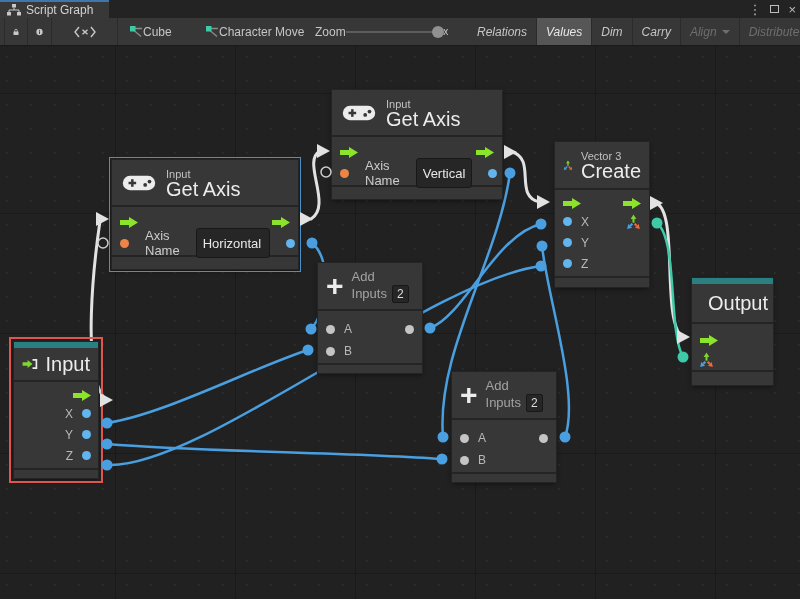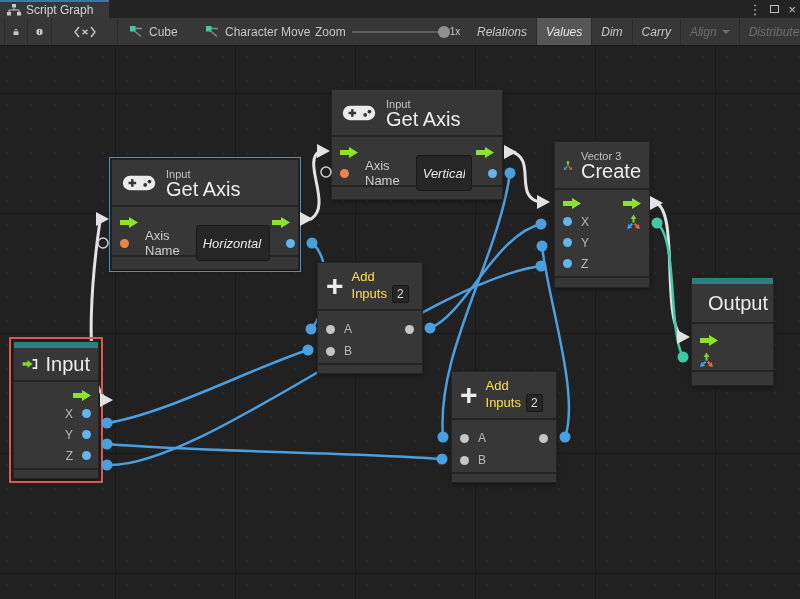--- a/index.html
+++ b/index.html
@@ -13,21 +13,21 @@
   .winctl{position:absolute;right:4px;top:0;height:18px;display:flex;align-items:center;gap:9px;color:#bdbdbd;}
   .winctl .glyph{font-size:13px;line-height:1;cursor:default;}
   .maxbox{width:9px;height:8px;border:1.5px solid #bdbdbd;display:inline-block;}
 
   
   .toolbar{position:relative;height:28px;background:#373737;border-bottom:1px solid #1a1a1a;overflow:hidden;
            color:#c6c6c6;font-size:12px;}
   .tbtn{position:absolute;top:0;height:27px;display:flex;align-items:center;justify-content:center;gap:5px;
         padding:0 8px;border-right:1px solid #2b2b2b;}
   .tbtn.first{border-left:1px solid #2b2b2b;}
-  .tgroup{position:absolute;top:0;height:27px;display:flex;align-items:center;gap:6px;}
+  .tgroup{position:absolute;top:0;height:27px;display:flex;align-items:center;gap:0;}
   .zoomtrack{width:92px;height:2px;background:#5d5d5d;position:relative;}
   .zoomhandle{position:absolute;right:-6px;top:-5px;width:12px;height:12px;border-radius:50%;background:#909090;}
   .rgroup{position:absolute;left:468px;top:0;height:27px;display:flex;align-items:stretch;}
   .rbtn{display:flex;align-items:center;padding:0 9px;border-right:1px solid #2b2b2b;white-space:nowrap;font-style:italic;}
   .rbtn.active{background:#565656;color:#e6e6e6;}
   .rbtn.disabled{color:#6e6e6e;}
   .caret{width:0;height:0;border-left:4px solid transparent;border-right:4px solid transparent;
          border-top:4px solid #6e6e6e;margin-left:5px;}
   .zoomval{font-size:10px;color:#c6c6c6;}
 
@@ -59,40 +59,40 @@
   .ndiv{height:2px;background:#242424;}
   .nfoot{background:#373737;}
   .prow{position:relative;display:flex;align-items:center;}
   .pdot{width:9px;height:9px;border-radius:50%;flex:0 0 9px;}
   .pdot.blue{background:var(--port_blue,#62b5ee);}
   .pdot.orange{background:var(--port_orange,#ee8547);}
   .pdot.grey{background:var(--port_grey,#c5c5c5);}
   .plabel{font-size:12px;color:#b8b8b8;}
   .garrow{display:inline-block;width:18px;height:11px;}
   .field{background:#262626;border:1px solid #181818;border-radius:3px;color:#e8e8e8;font-size:13px;
-         height:36px;padding:0 6px;font-style:italic;}
+         height:30px;padding:0 6px;}
   .cntbox{background:#262626;border:1px solid #181818;border-radius:2px;color:#dcdcdc;font-size:12px;
           min-width:16px;height:18px;display:flex;align-items:center;justify-content:center;padding:0 4px;}
   .tealbar{height:6px;background:var(--teal_bar,#2a8080);}
   .sel{position:absolute;pointer-events:none;}
   .sel.blue{inset:-3px;border:1px solid var(--selection_blue,#4a90c8);}
   .sel.red{inset:-5px;border:2px solid var(--selection_red,#e0564f);}
 
   
   .getaxis .nhead{height:45px;}
   .getaxis .flow{height:24px;padding:0 8px;justify-content:space-between;}
   .getaxis .vrow{height:24px;padding:0 8px;gap:16px;}
   .getaxis .nfoot{height:12px;}
   
   .addnode .nhead{height:46px;gap:8px;padding:0 8px;}
   .addnode .body{padding:7px 0 1px;}
   .addnode .prow{height:22px;padding:0 8px;gap:9px;}
   .addnode .nfoot{height:8px;}
   .plus{font-size:30px;font-weight:bold;color:#ececec;line-height:26px;}
-  .addtitle{font-size:13px;line-height:16px;color:#fde047;}
+  .addtitle{font-size:13px;line-height:16px;color:#a3a3a3;}
   .inputsrow{display:flex;align-items:center;gap:5px;}
   
   .v3 .nhead{height:46px;gap:8px;padding:0 8px;}
   .v3 .flow{height:24px;padding:0 8px;justify-content:space-between;}
   .v3 .prow{height:21px;padding:0 8px;gap:9px;}
   .v3 .body{padding-bottom:2px;}
   .v3 .nfoot{height:9px;}
   
   .ionode .nhead{gap:8px;padding:0 8px;}
   .input-node .nhead{height:32px;}

